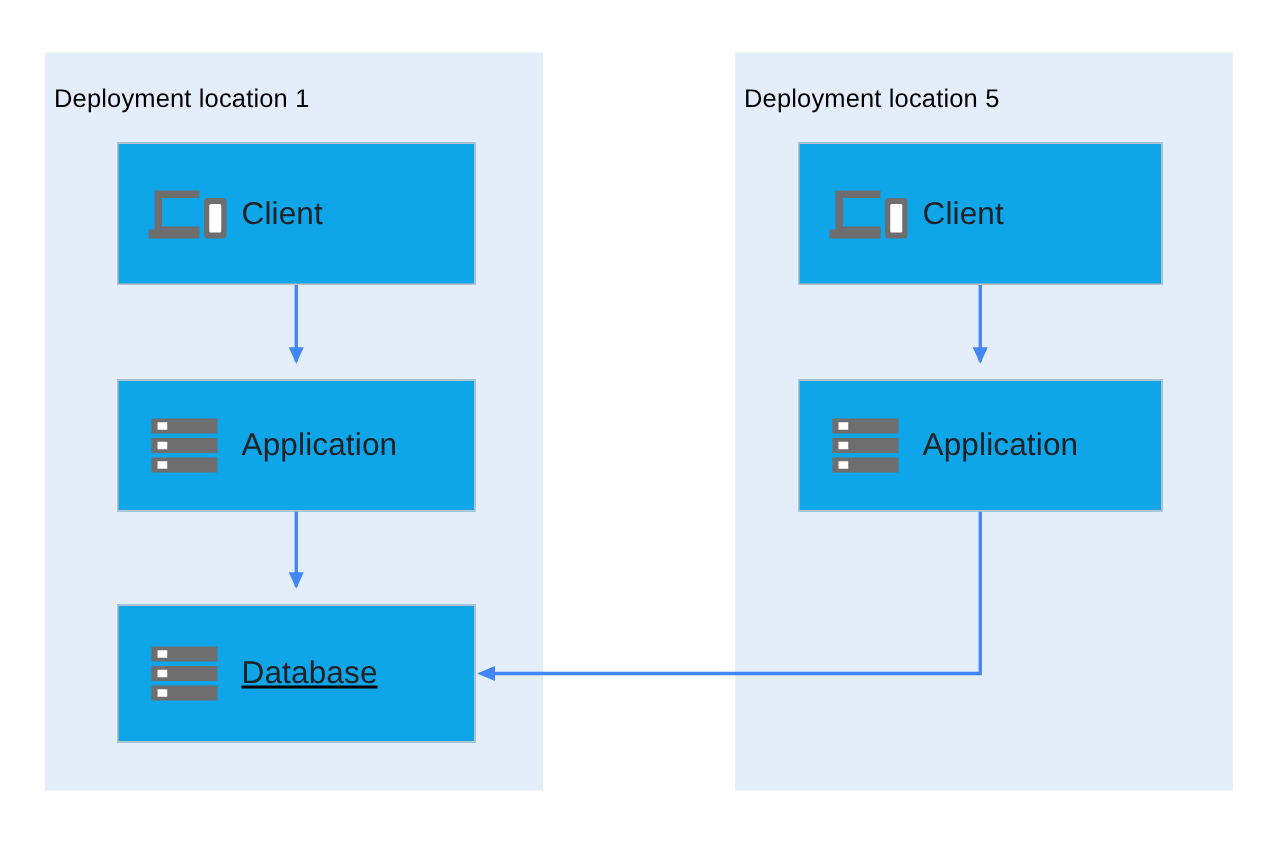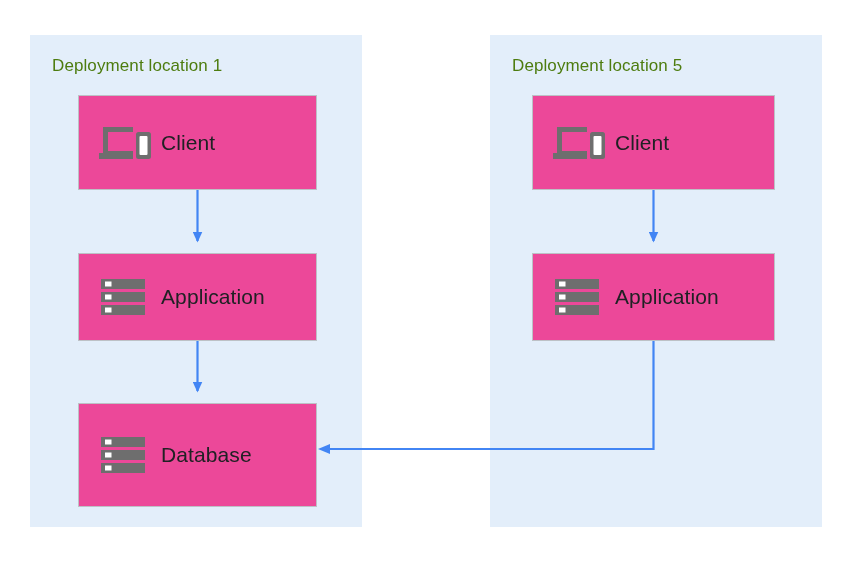--- a/index.html
+++ b/index.html
@@ -23,33 +23,33 @@
   
   .zone {
     position: absolute;
     background: #e3eefa;
   }
   #zone-1 { left: 30px;  top: 35px; width: 332px; height: 492px; }
   #zone-2 { left: 490px; top: 35px; width: 332px; height: 492px; }
 
   .zone-label {
     position: absolute;
-    left: 22px;
+    left: 6px;
     top: 20px;
     font-size: 17px;
     line-height: 22px;
-    color: #4d7c0f;
+    color: #000000;
     white-space: nowrap;
     letter-spacing: 0.1px;
   }
 
   
   .node {
     position: absolute;
-    background: #ec4899;
+    background: #0ea5e9;
     border: 1px solid #bdc1c6;
     box-sizing: border-box;
     display: flex;
     flex-direction: row;
     align-items: center;
   }
   .node-icon {
     flex: 0 0 auto;
     width: 56px;
     height: 48px;
@@ -62,21 +62,21 @@
     font-size: 21px;
     line-height: 26px;
     color: #202124;
     white-space: nowrap;
     letter-spacing: 0.1px;
   }
 
   
   #node-client-1 { left: 78px; top: 95px;  width: 239px; height: 95px; }
   #node-app-1    { left: 78px; top: 253px; width: 239px; height: 88px; }
-  #node-db-1     { left: 78px; top: 403px; width: 239px; height: 104px; }
+  #node-db-1     { left: 78px; top: 403px; width: 239px; height: 92px; text-decoration: underline; }
   
   #node-client-2 { left: 532px; top: 95px;  width: 243px; height: 95px; }
   #node-app-2    { left: 532px; top: 253px; width: 243px; height: 88px; }
 
   
   .icon-svg { display: block; width: 100%; height: 100%; }
 
   
   #wires {
     position: absolute;

